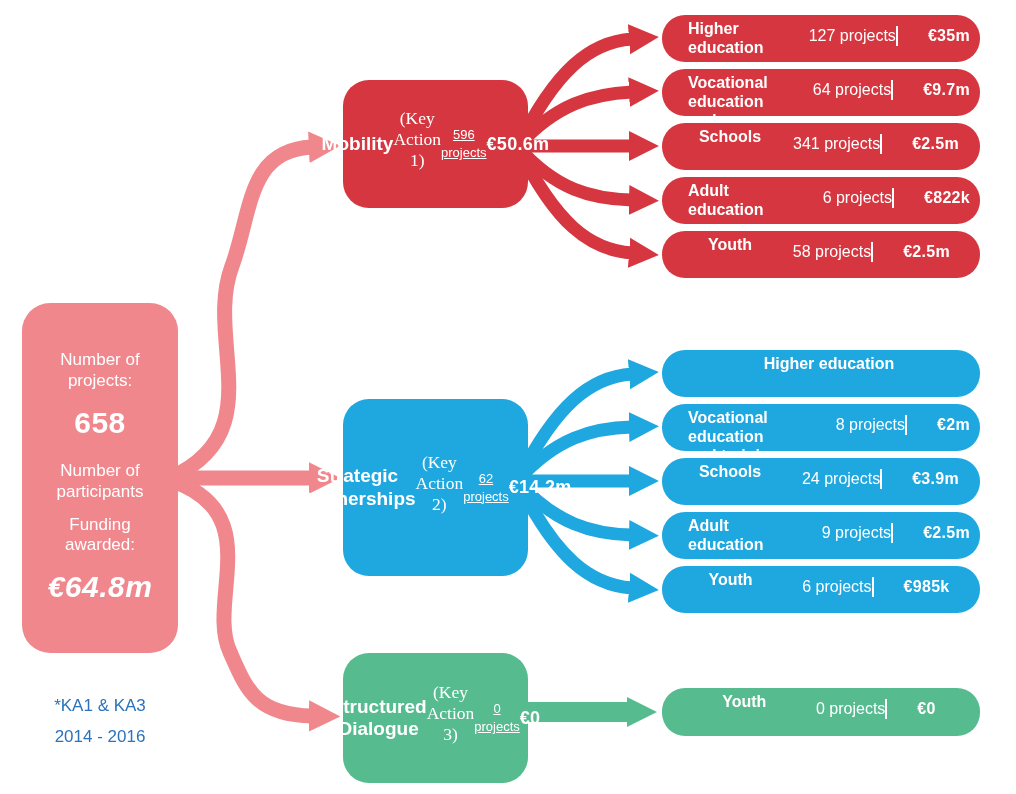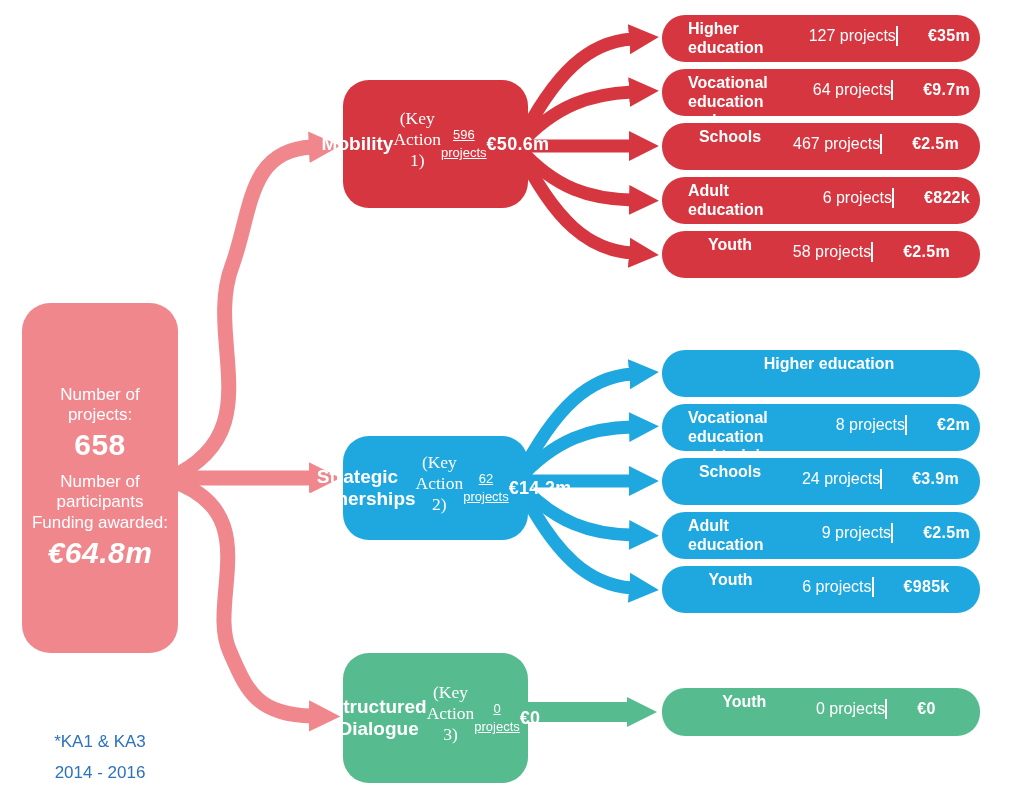--- a/index.html
+++ b/index.html
@@ -13,39 +13,39 @@
   svg.arrows path.link{fill:none;}
   .st-pink{stroke:var(--pink);} .st-red{stroke:var(--red);}
   .st-blue{stroke:var(--blue);} .st-green{stroke:var(--green);}
   .mk-pink{fill:var(--pink);} .mk-red{fill:var(--red);}
   .mk-blue{fill:var(--blue);} .mk-green{fill:var(--green);}
 
   .box{position:absolute;z-index:2;color:var(--white);}
   .summary-box{
     left:22px;top:303px;width:156px;height:350px;background:var(--pink);
     border-radius:28px;display:flex;flex-direction:column;align-items:center;
-    justify-content:center;text-align:center;gap:0;padding:10px 6px;
+    justify-content:center;text-align:center;gap:12px;padding:10px 16px;
   }
   .s-label{font-size:17px;line-height:1.22;}
   .s-value{font-size:30px;font-weight:700;line-height:1.25;margin-bottom:8px;letter-spacing:.5px;}
   .s-value sup{font-size:15px;vertical-align:super;}
   .s-value:last-child{margin-bottom:0;font-style:italic;}
 
   .footnote{
-    position:absolute;left:20px;top:726px;width:160px;text-align:center;z-index:2;
+    position:absolute;left:20px;top:690px;width:160px;text-align:center;z-index:2;
     color:var(--footnote);font-size:17px;line-height:31px;
   }
 
   .action-box{
     left:343px;width:185px;border-radius:26px;
     display:flex;align-items:center;justify-content:center;
     text-align:center;padding:8px 10px;
   }
   .action-red{top:80px;height:128px;background:var(--red);}
-  .action-blue{top:436px;height:104px;background:var(--blue);}
+  .action-blue{top:399px;height:177px;background:var(--blue);}
   .action-green{top:653px;height:130px;background:var(--green);}
   .a-title{font-size:19px;font-weight:700;line-height:1.17;}
   .a-sub{font-size:17.5px;line-height:1.2;margin-bottom:9px;font-family:Liberation Serif, serif;}
   .a-projects{font-size:13px;line-height:1.35;text-decoration:underline;}
   .a-funding{font-size:18px;font-weight:700;line-height:1.35;letter-spacing:.3px;}
 
   .leaf{
     left:662px;width:318px;height:47px;border-radius:23px;
     padding:4px 10px 10px 26px;display:flex;flex-direction:row;justify-content:center;
   }
@@ -142,21 +142,21 @@
     <div class="leaf-title">Vocational education and training</div>
     <div class="leaf-row">
         <span class="leaf-projects">64 projects</span>
         <span class="leaf-divider"></span>
         <span class="leaf-money">€9.7m</span>
       </div>
   </div>
   <div class="box leaf leaf-red" style="top:123px">
     <div class="leaf-title">Schools</div>
     <div class="leaf-row">
-        <span class="leaf-projects">467 projects</span>
+        <span class="leaf-projects">341 projects</span>
         <span class="leaf-divider"></span>
         <span class="leaf-money">€2.5m</span>
       </div>
   </div>
   <div class="box leaf leaf-red" style="top:177px">
     <div class="leaf-title">Adult education</div>
     <div class="leaf-row">
         <span class="leaf-projects">6 projects</span>
         <span class="leaf-divider"></span>
         <span class="leaf-money">€822k</span>

